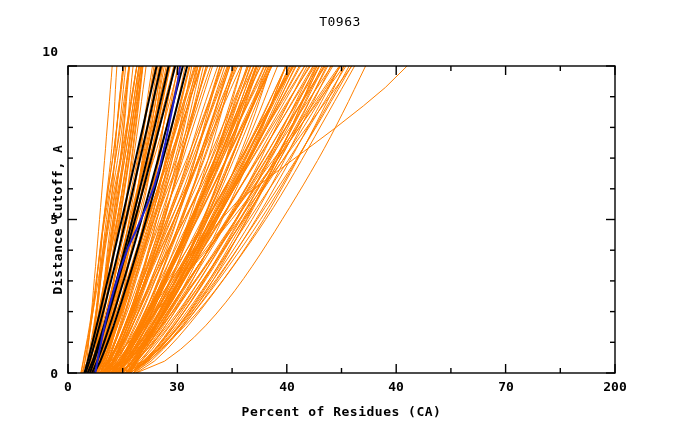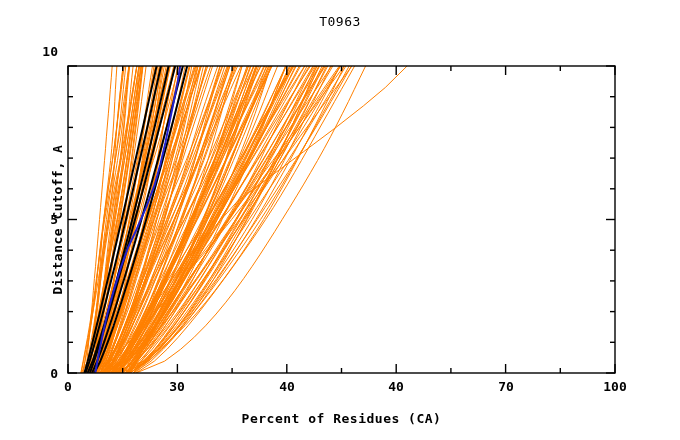--- a/index.html
+++ b/index.html
@@ -40,21 +40,20 @@
     position: absolute;
     left: 68px;
     top: 404px;
     width: 547px;
     text-align: center;
     font-family: "DejaVu Sans Mono", "Liberation Mono", monospace;
     font-size: 13px;
     font-weight: bold;
     color: #000000;
     letter-spacing: 0.5px;
-    margin-top: 7px;
   }
 
   #ylabel {
     position: absolute;
     left: -103px;
     top: 212px;
     width: 320px;
     text-align: center;
     transform: rotate(-90deg);
     transform-origin: center center;
@@ -101,21 +100,21 @@
 
   <div class="tick-label-y" style="top:366px;">0</div>
   <div class="tick-label-y" style="top:212px;">5</div>
   <div class="tick-label-y" style="top:44px;">10</div>
 
   <div class="tick-label-x" style="left:48px;">0</div>
   <div class="tick-label-x" style="left:157px;">30</div>
   <div class="tick-label-x" style="left:267px;">40</div>
   <div class="tick-label-x" style="left:376px;">40</div>
   <div class="tick-label-x" style="left:486px;">70</div>
-  <div class="tick-label-x" style="left:595px;">100</div>
+  <div class="tick-label-x" style="left:595px;">200</div>
 
   <svg id="canvas" width="680" height="440">
     <defs>
       <clipPath id="plotclip">
         <rect x="68" y="66" width="547" height="307"></rect>
       </clipPath>
     </defs>
     <g id="curves" clip-path="url(#plotclip)">
         <path d="M80.8 373.0 L83.1 361.2 L85.3 349.4 L87.5 337.6 L89.5 325.8 L91.4 314.0 L93.2 302.2 L94.9 290.3 L96.4 278.5 L98.0 266.7 L99.5 254.9 L101.1 243.1 L102.8 231.3 L104.7 219.5 L106.7 207.7 L108.7 195.9 L110.9 184.1 L113.0 172.3 L115.1 160.5 L117.1 148.7 L119.0 136.8 L120.7 125.0 L122.4 113.2 L123.9 101.4 L125.5 89.6 L127.2 77.8 L128.9 66.0" fill="none" stroke="#FF8000" stroke-width="1" stroke-linejoin="round" stroke-linecap="round"></path>
         <path d="M85.0 373.0 L88.7 361.2 L91.1 349.4 L93.1 337.6 L94.8 325.8 L96.2 314.0 L97.4 302.2 L98.4 290.3 L99.2 278.5 L100.0 266.7 L100.8 254.9 L101.6 243.1 L102.6 231.3 L103.8 219.5 L105.1 207.7 L106.5 195.9 L107.9 184.1 L109.3 172.3 L110.6 160.5 L111.7 148.7 L112.7 136.8 L113.5 125.0 L114.2 113.2 L114.8 101.4 L115.4 89.6 L116.1 77.8 L116.9 66.0" fill="none" stroke="#FF8000" stroke-width="1" stroke-linejoin="round" stroke-linecap="round"></path>

